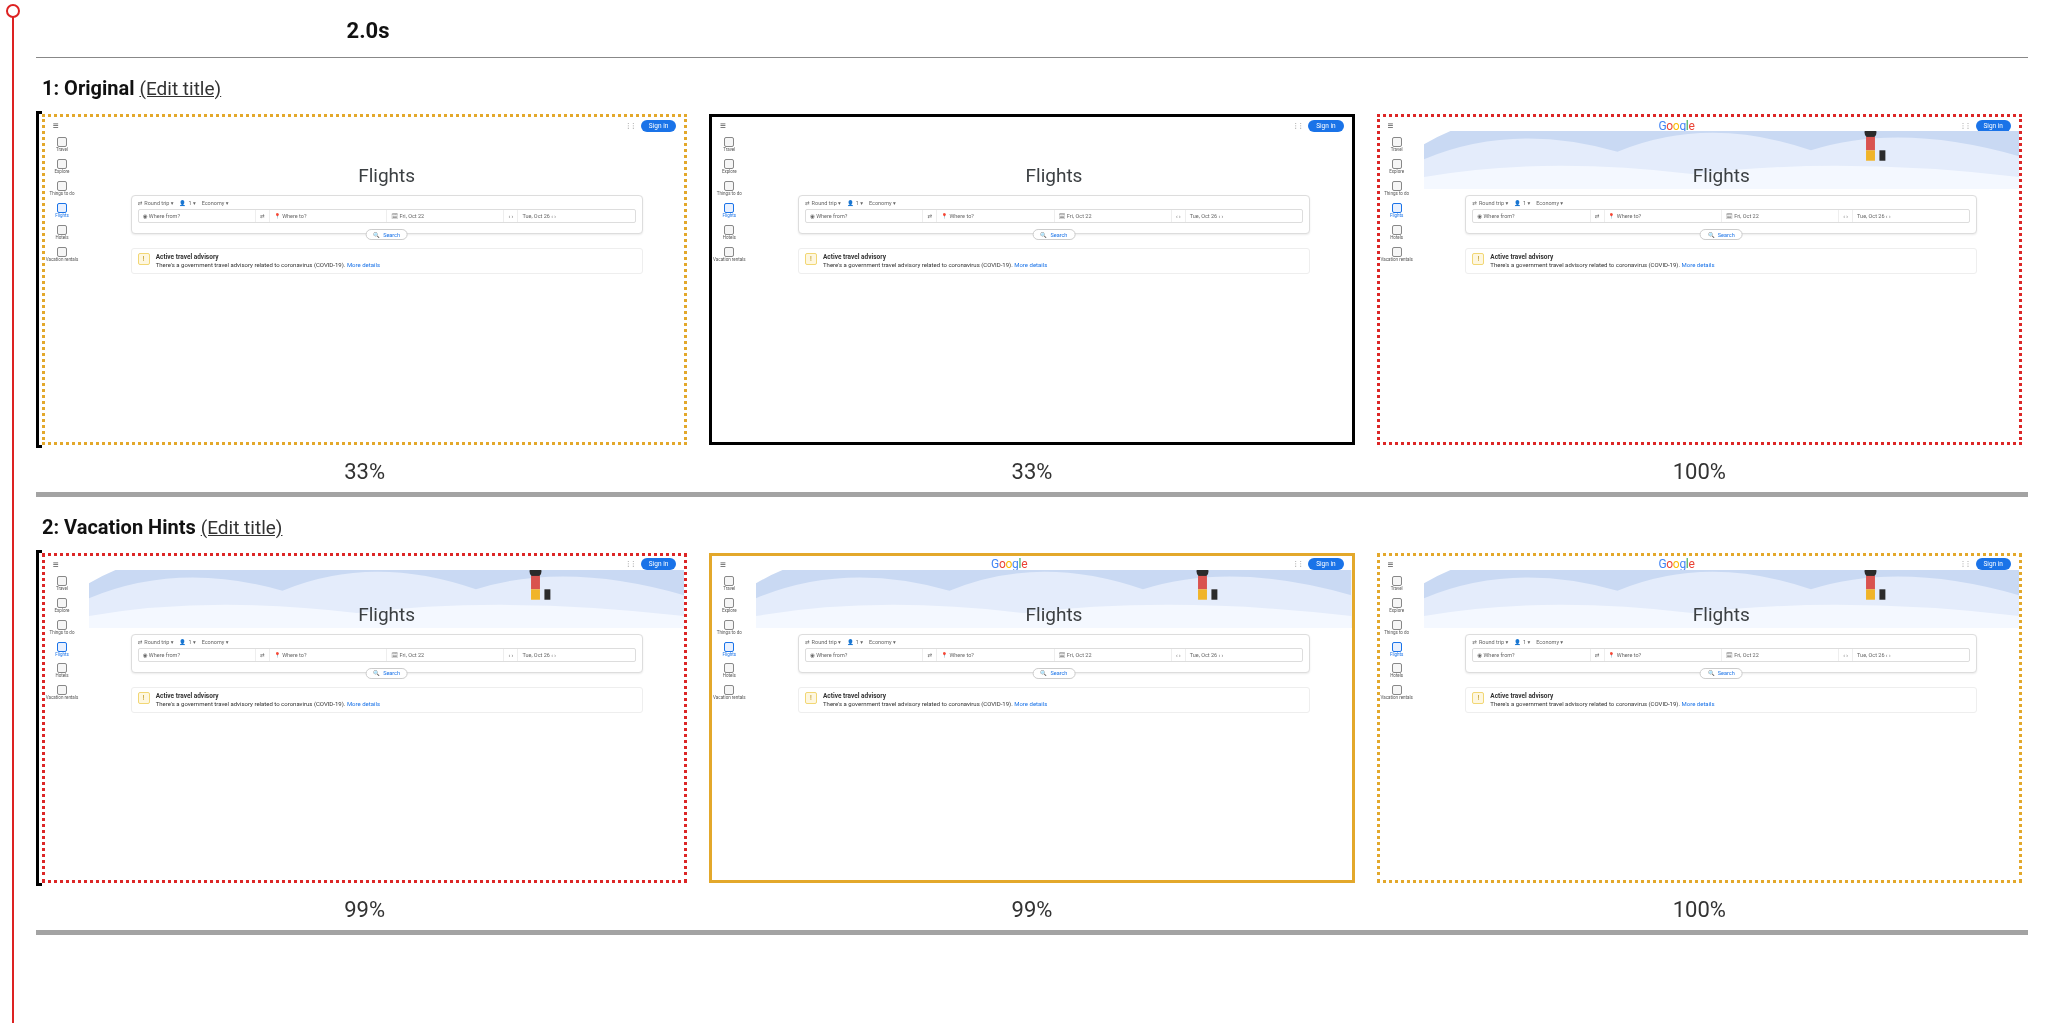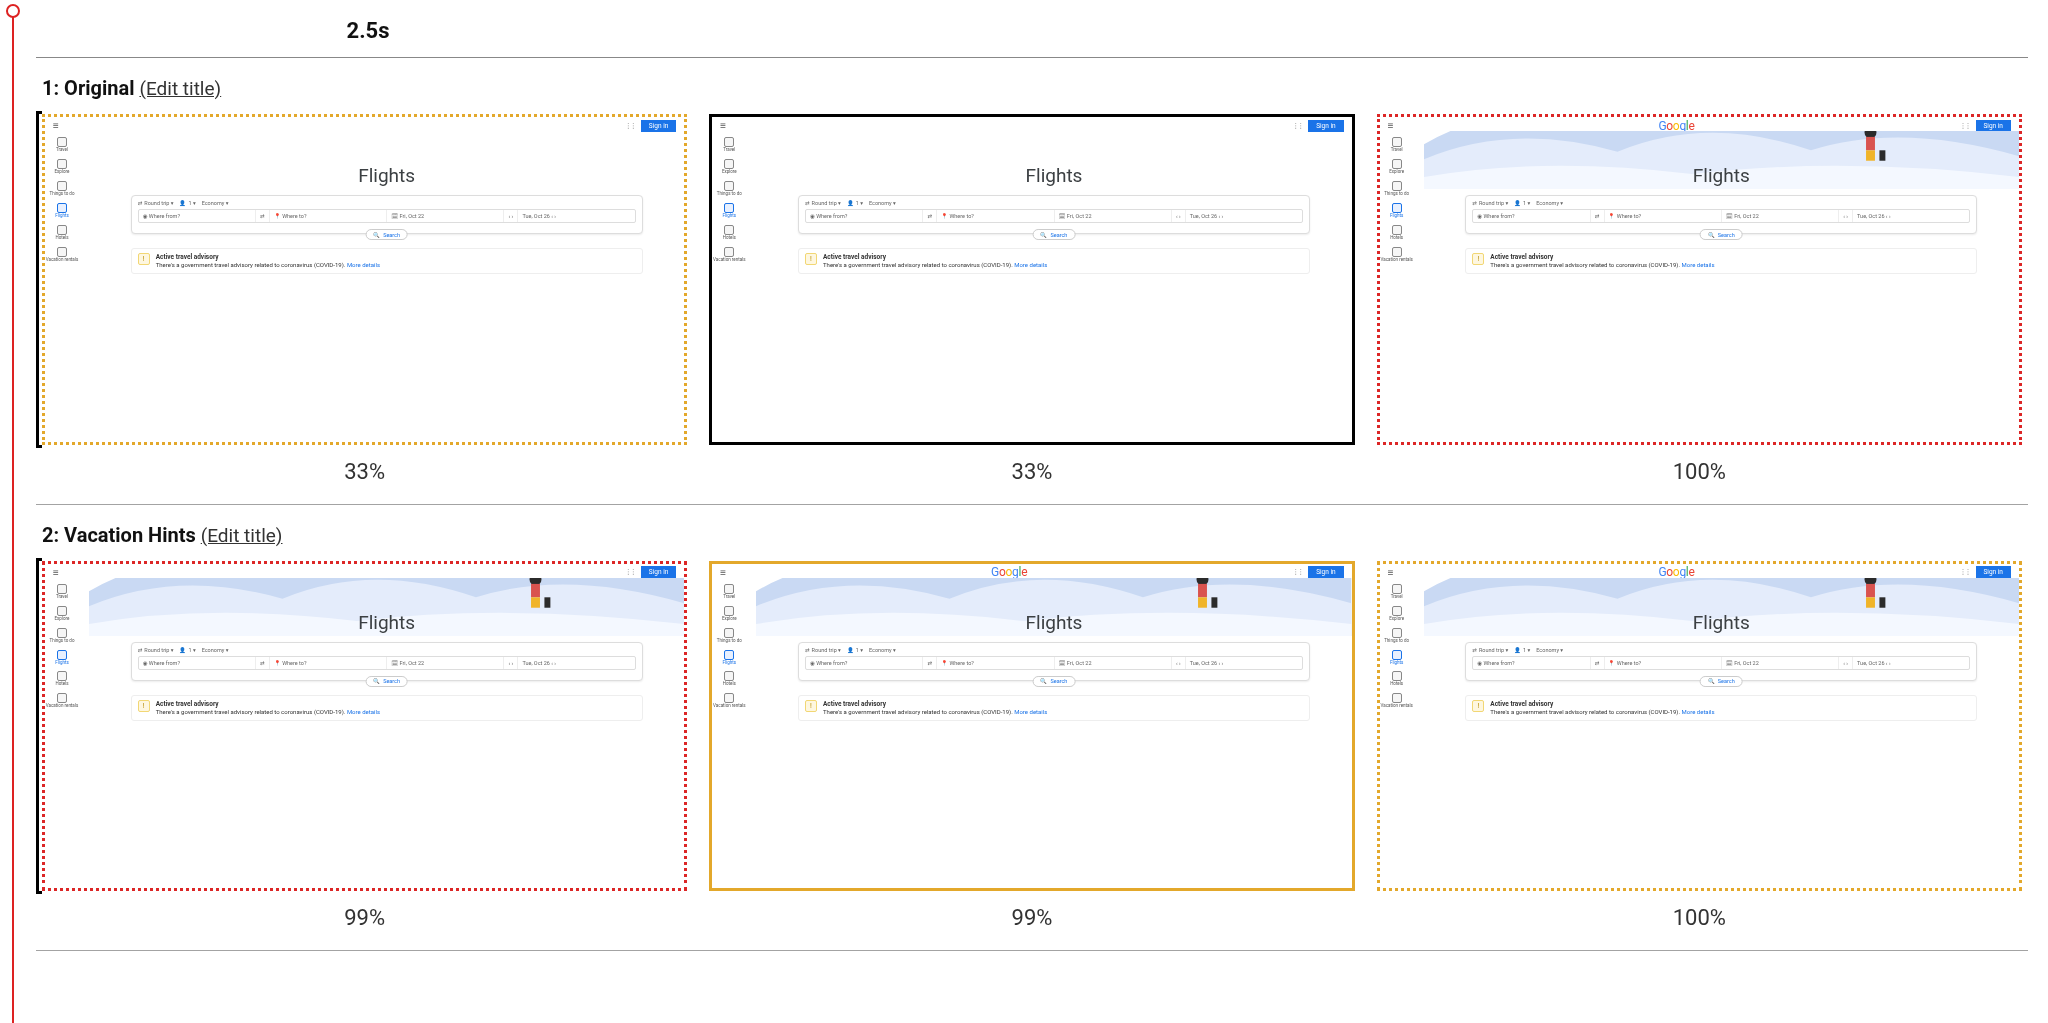--- a/index.html
+++ b/index.html
@@ -44,22 +44,22 @@
     text-align: center;
     font-size: 22px;
     font-weight: 700;
     color: #111;
     padding: 18px 0 14px;
     border-bottom: 1px solid #888;
   }
 
   
   .block {
-    padding: 18px 0 20px;
-    border-bottom: 1px solid #a3a3a3;
+    padding: 18px 0 8px;
+    border-bottom: 5px solid #a3a3a3;
   }
   .block-title {
     font-size: 20px;
     font-weight: 700;
     margin: 0 0 14px 6px;
     color: #111;
   }
   .edit-title {
     font-weight: 400;
     text-decoration: underline;
@@ -133,21 +133,21 @@
   .gf-logo {
     font-size: 12px;
     letter-spacing: -0.3px;
   }
   .gf-logo .g1{color:#4285F4}.gf-logo .g2{color:#EA4335}.gf-logo .g3{color:#FBBC05}.gf-logo .g4{color:#4285F4}.gf-logo .g5{color:#34A853}.gf-logo .g6{color:#EA4335}
   .gf-signin {
     background:#1a73e8;
     color:#fff;
     font-size:6.5px;
     padding:2px 8px;
-    border-radius:0;
+    border-radius:6px;
   }
   .gf-body {
     position:absolute;
     top:14px; bottom:0; left:0; right:0;
     display:flex;
     gap:10px;
   }
   .gf-side {
     width: 34px;
     display:flex;
@@ -249,21 +249,21 @@
 </style>
 </head>
 <body>
 
 <div class="timeline-rail"></div>
 <div class="timeline-dot"></div>
 
 <div class="content">
 
   <div class="time-row" id="time-row">
-      <div>2.5s</div>
+      <div>2.0s</div>
     </div>
 
   <div id="rows">
       <div class="block">
         <div class="block-title"><span>1</span>: <span>Original</span> <span class="edit-title">(Edit title)</span></div>
         <div class="frame-row">
           <div class="frame-cell">
             <div class="frame-wrap">
               <div class="leftbar-marker"></div>
               <div class="frame bord-dotted-orange">

